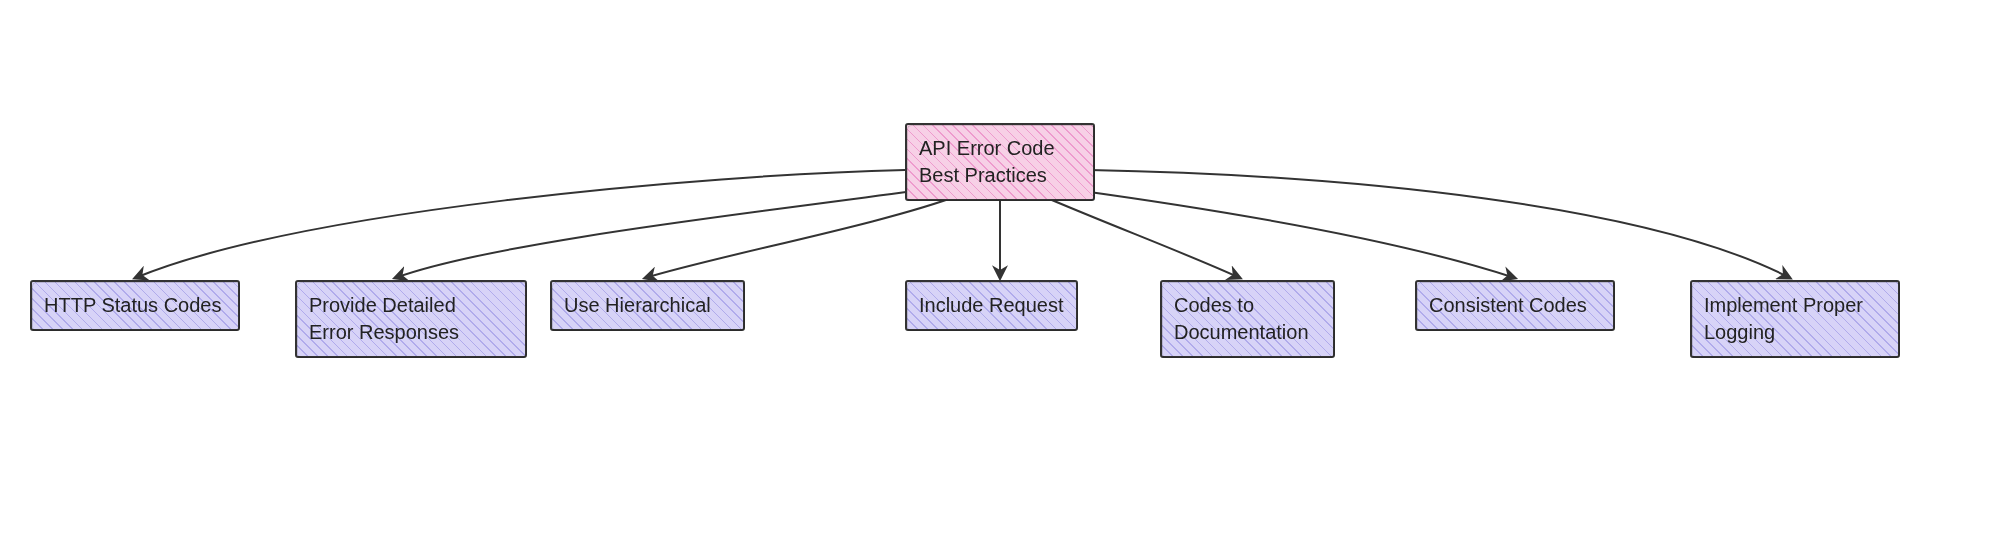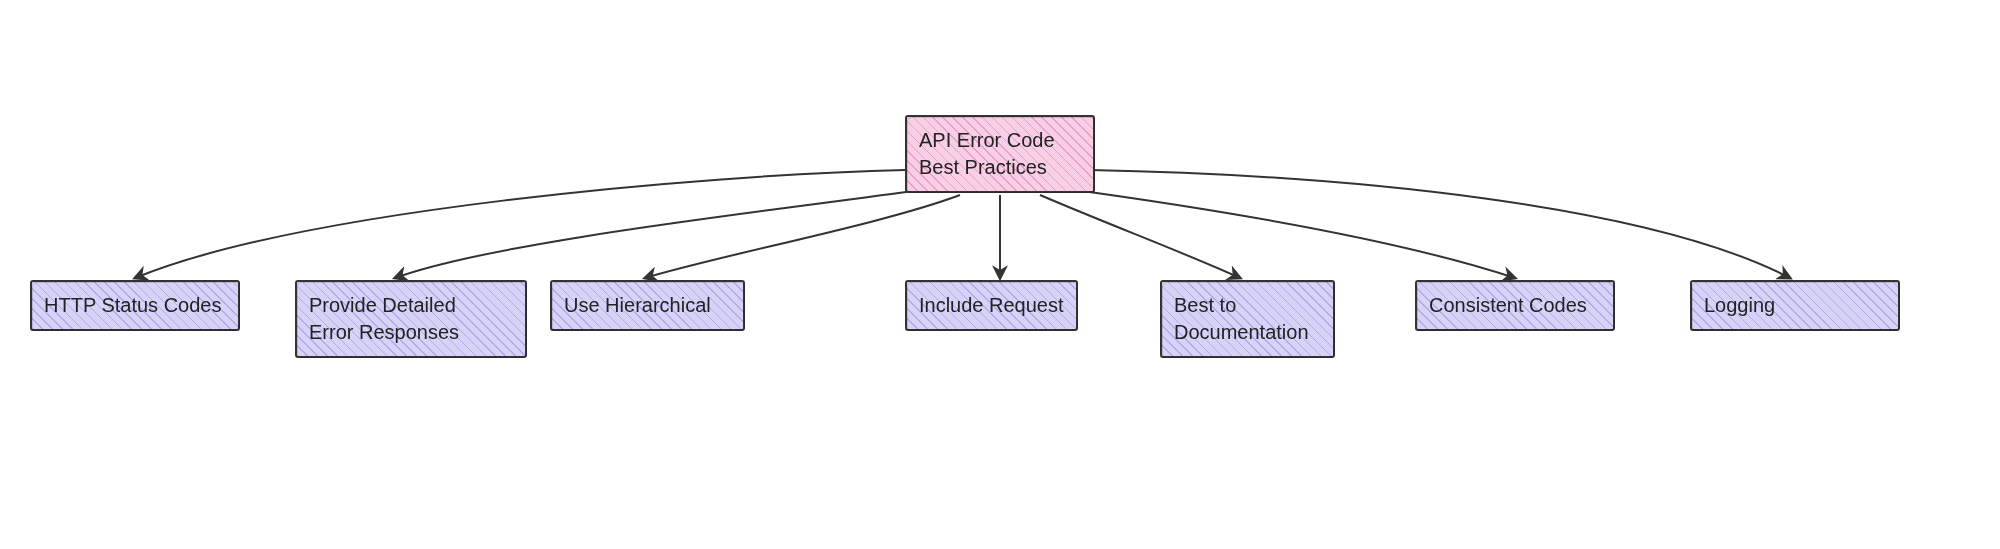--- a/index.html
+++ b/index.html
@@ -35,20 +35,21 @@
   }
   .node .line { display: block; white-space: nowrap; }
   
   .fill-pink {
     background-color: #f7d0e6;
     background-image: repeating-linear-gradient(45deg,
       rgba(221,55,160,0.35) 0px,
       rgba(221,55,160,0.35) 1px,
       transparent 1px,
       transparent 7px);
+    margin-top: 8px;
   }
   .fill-purple {
     background-color: #d7d3f7;
     background-image: repeating-linear-gradient(45deg,
       rgba(104,96,214,0.35) 0px,
       rgba(104,96,214,0.35) 1px,
       transparent 1px,
       transparent 7px);
   }
   
@@ -101,25 +102,26 @@
 
   <div class="node fill-purple" style="left:550px;  top:280px; width:195px;">
     <span class="line">Use Hierarchical</span>
   </div>
 
   <div class="node fill-purple" style="left:905px;  top:280px; width:173px;">
     <span class="line">Include Request</span>
   </div>
 
   <div class="node fill-purple" style="left:1160px; top:280px; width:175px;">
-    <span class="line">Best to</span>
+    <span class="line">Codes to</span>
     <span class="line">Documentation</span>
   </div>
 
   <div class="node fill-purple" style="left:1415px; top:280px; width:200px;">
     <span class="line">Consistent Codes</span>
   </div>
 
   <div class="node fill-purple" style="left:1690px; top:280px; width:210px;">
+    <span class="line">Implement Proper</span>
     <span class="line">Logging</span>
   </div>
 
 </div>
 
 </body></html>

